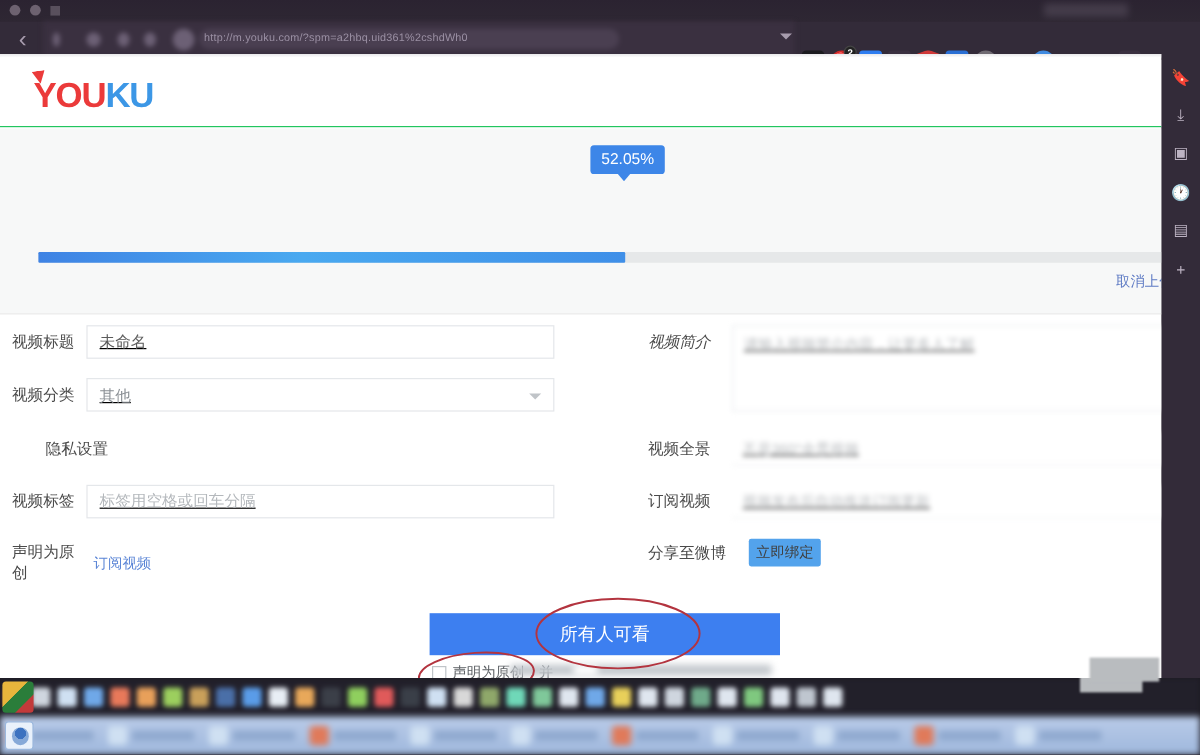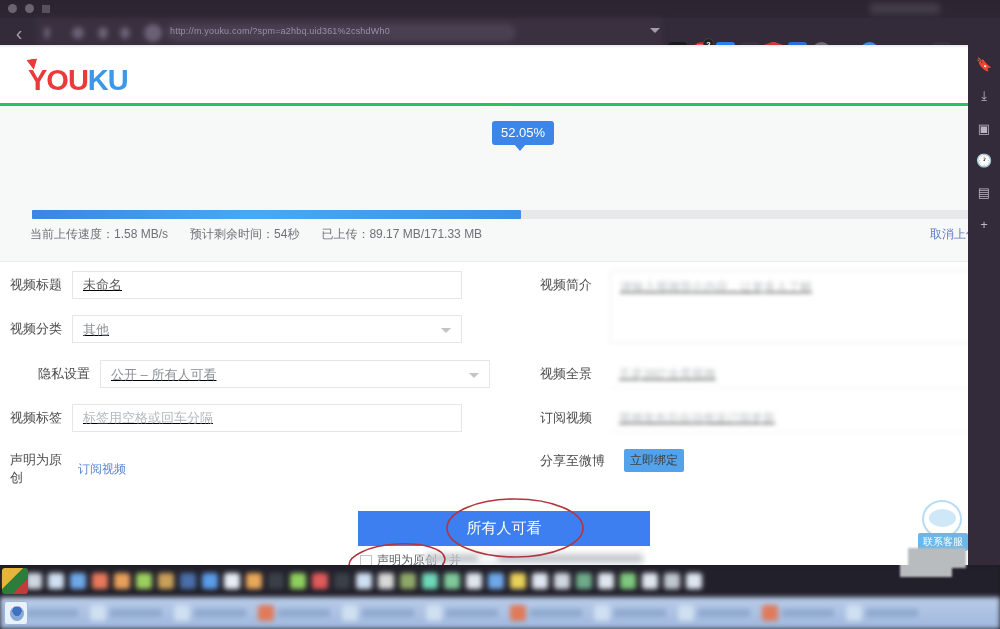--- a/index.html
+++ b/index.html
@@ -90,21 +90,21 @@
   .page {
     position: absolute; left: 0; top: 45px; width: 968px; height: 520px;
     background: #fff; overflow: hidden;
   }
   
   .page-topfade { position:absolute; left:0; top:0; width:968px; height:3px; background: linear-gradient(#e8e8ea,#fff); }
 
   
   .site-header {
     position: absolute; left: 0; top: 5px; width: 968px; height: 56px;
-    background: #fff; border-bottom: 3px solid #22c55e;
+    background: #fff; border-bottom: 1px solid #22c55e;
   }
   .logo { position: absolute; left: 28px; top: 14px; font-size: 29px; font-weight: bold; letter-spacing: -1px; }
   .logo .yo { color: #eb3a3a; }
   .logo .ku { color: #3c97e6; }
   .logo-tick { position: absolute; left: 27px; top: 9px; width: 11px; height: 11px;
      background: #eb3a3a; clip-path: polygon(0 0, 100% 0, 55% 100%); transform: rotate(-8deg); }
   .site-sub {
     position: absolute; left: 160px; top: 72px; font-size: 11px; color: #8d8d8d;
     filter: blur(1.6px); letter-spacing: 1px;
   }
@@ -393,25 +393,20 @@
         <div class="searchbtn">搜库</div>
       </div>
       <div class="site-sub">视频 上传</div>
     </div>
 
     <div class="upload-panel"></div>
     <div class="pct-bubble">52.05%</div>
     <div class="bar-track">
       <div class="bar-fill" id="bar-fill" style="width: 52.05%;"></div>
     </div>
-    <div class="upload-stats">
-      <span>当前上传速度：1.58 MB/s</span>
-      <span>预计剩余时间：54秒</span>
-      <span>已上传：89.17 MB/171.33 MB</span>
-    </div>
     <div class="cancel-upload">取消上传</div>
 
     <div class="form">
       <div class="col-left">
 
         <div class="frow" style="left:10px; top:8px;">
           <div class="flabel">视频标题</div>
           <div class="fctrl">
               <div class="finput">未命名</div>
             </div>
@@ -422,45 +417,39 @@
           <div class="fctrl">
             <div class="fselect">
               <span>其他</span>
               <span class="dchev"></span>
             </div>
           </div>
         </div>
 
         <div class="frow" style="left:10px; top:97px;padding-left:28px;">
           <div class="flabel">隐私设置</div>
-          <div class="fctrl">
-            <div class="fselect">
-              <span>公开 – 所有人可看</span>
-              <span class="dchev"></span>
-            </div>
-          </div>
         </div>
 
         <div class="frow" style="left:10px; top:141px;">
           <div class="flabel">视频标签</div>
           <div class="fctrl">
               <div class="finput ph">标签用空格或回车分隔</div>
             </div>
         </div>
 
         <div class="frow" style="left:10px; top:188px; align-items:center;">
           <div class="flabel" style="line-height:18px;">声明为原创</div>
           <div class="link" style="margin-left:6px;">订阅视频</div>
         </div>
       </div>
 
       <div class="col-right">
 
         <div class="frow" style="left:0px; top:8px;">
-          <div class="flabel" style="width:70px;">视频简介</div>
+          <div class="flabel" style="width:70px;font-style:italic;">视频简介</div>
           <div class="fctrl">
               <div class="ftextarea">请输入视频简介内容，让更多人了解</div>
             </div>
         </div>
 
         <div class="frow" style="left:0px; top:97px;">
           <div class="flabel" style="width:70px;">视频全景</div>
           <div class="fctrl">
               <div class="fblur-input">不是360°全景视频</div>
             </div>
@@ -489,24 +478,20 @@
     <div class="orig-blur"></div>
     <div class="orig-blur2"></div>
 
     <svg class="annot" style="left:440px; top:452px; width:150px; height:62px;">
       <ellipse cx="75" cy="31" rx="68" ry="29" fill="none" stroke="#b3343f" stroke-width="1.6"></ellipse>
     </svg>
     <svg class="annot" style="left:345px; top:496px; width:105px; height:42px;">
       <ellipse cx="52" cy="21" rx="48" ry="18" fill="none" stroke="#b3343f" stroke-width="1.6" transform="rotate(-4 52 21)"></ellipse>
     </svg>
 
-    <div class="cs">
-      <div class="cs-ico"></div>
-      <div class="cs-label">联系客服</div>
-    </div>
   </div>
 
   <div class="bsidebar">
     <div class="bicon">🔖</div>
     <div class="bicon">⤓</div>
     <div class="bicon">▣</div>
     <div class="bicon">🕐</div>
     <div class="bicon">▤</div>
     <div class="bicon">+</div>
   </div>

